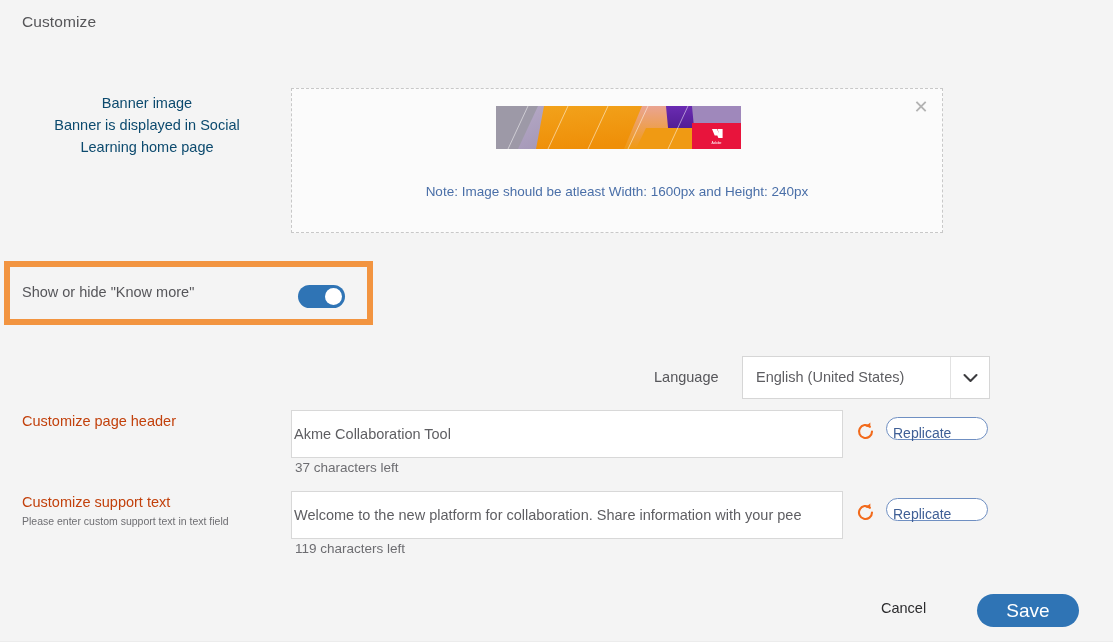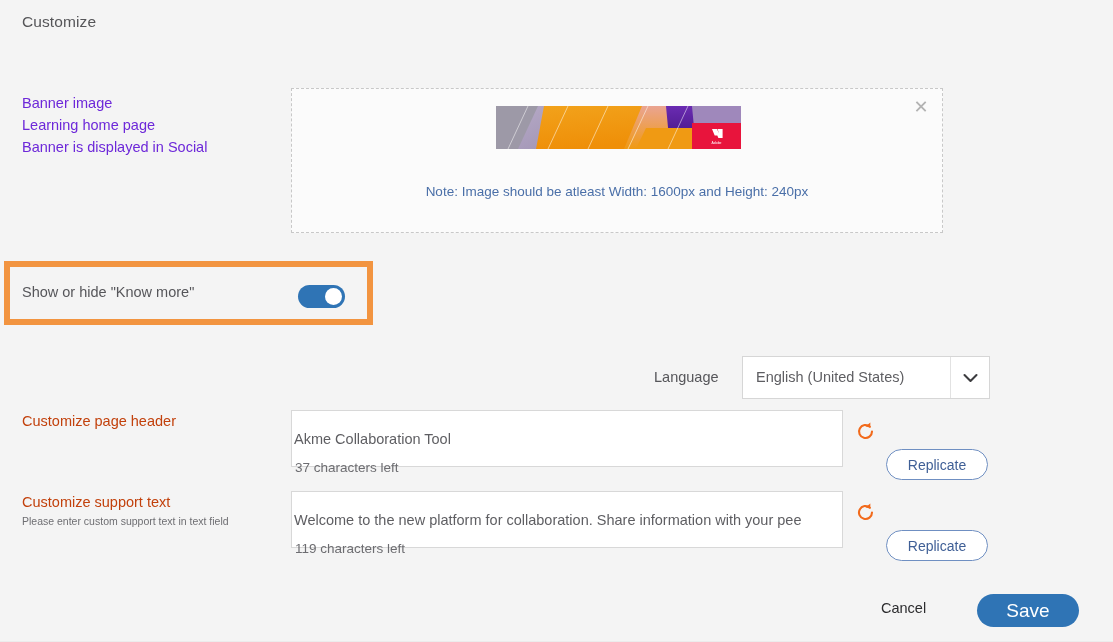--- a/index.html
+++ b/index.html
@@ -34,21 +34,22 @@
     top: 88px;
     width: 1113px;
   }
   .banner-label {
     position: absolute;
     left: 22px;
     top: 4px;
     width: 250px;
     font-size: 14.5px;
     line-height: 22px;
-    color: #6d28d9;
+    color: #0c4a6e;
+    text-align: center;
   }
   .banner-label .l1 { display: block; }
   .banner-label .l2 { display: block; }
 
   .dropzone {
     position: absolute;
     left: 291px;
     top: 0px;
     width: 652px;
     height: 145px;
@@ -193,21 +194,21 @@
     color: #6e6e72;
     line-height: 16px;
     margin-top: 1px;
   }
 
   .text-input {
     position: absolute;
     left: 291px;
     top: 0;
     width: 552px;
-    height: 57px;
+    height: 48px;
     background: #ffffff;
     border: 1px solid #d8d8d8;
     line-height: 41px;
     font-size: 14.5px;
     color: #5e5e62;
     white-space: nowrap;
     overflow: hidden;
     font-family: "Liberation Sans", sans-serif;
   }
   .reset-icon {
@@ -216,31 +217,30 @@
     top: 11px;
     width: 21px;
     height: 21px;
     cursor: pointer;
   }
   .replicate-btn {
     position: absolute;
     left: 886px;
     top: 7px;
     width: 102px;
-    height: 31px;
+    height: 23px;
     border: 1px solid #6f8fc2;
     border-radius: 16px;
     background: #ffffff;
     color: #3f5f96;
     font-size: 14px;
     line-height: 29px;
-    text-align: center;
+    text-align: left;
     cursor: pointer;
     font-family: "Liberation Sans", sans-serif;
-    margin-top: 32px;
   }
   .char-count {
     position: absolute;
     left: 295px;
     top: 50px;
     font-size: 13.5px;
     color: #6d6d71;
   }
 
   
@@ -282,22 +282,22 @@
 </style>
 </head>
 <body>
 
 <div class="page-title">Customize</div>
 
 <div class="banner-row">
 
   <div class="banner-label">
     <span class="l1">Banner image</span>
+    <span class="l2">Banner is displayed in Social</span>
     <span class="l2">Learning home page</span>
-    <span class="l2">Banner is displayed in Social</span>
   </div>
 
   <div class="dropzone">
 
     <div class="close-icon">✕</div>
 
     <div class="thumb-wrap">
       <svg width="245" height="43" viewBox="0 0 245 43" xmlns="http://www.w3.org/2000/svg">
         <defs>
           <linearGradient id="gA" x1="0" y1="0" x2="0" y2="1">

